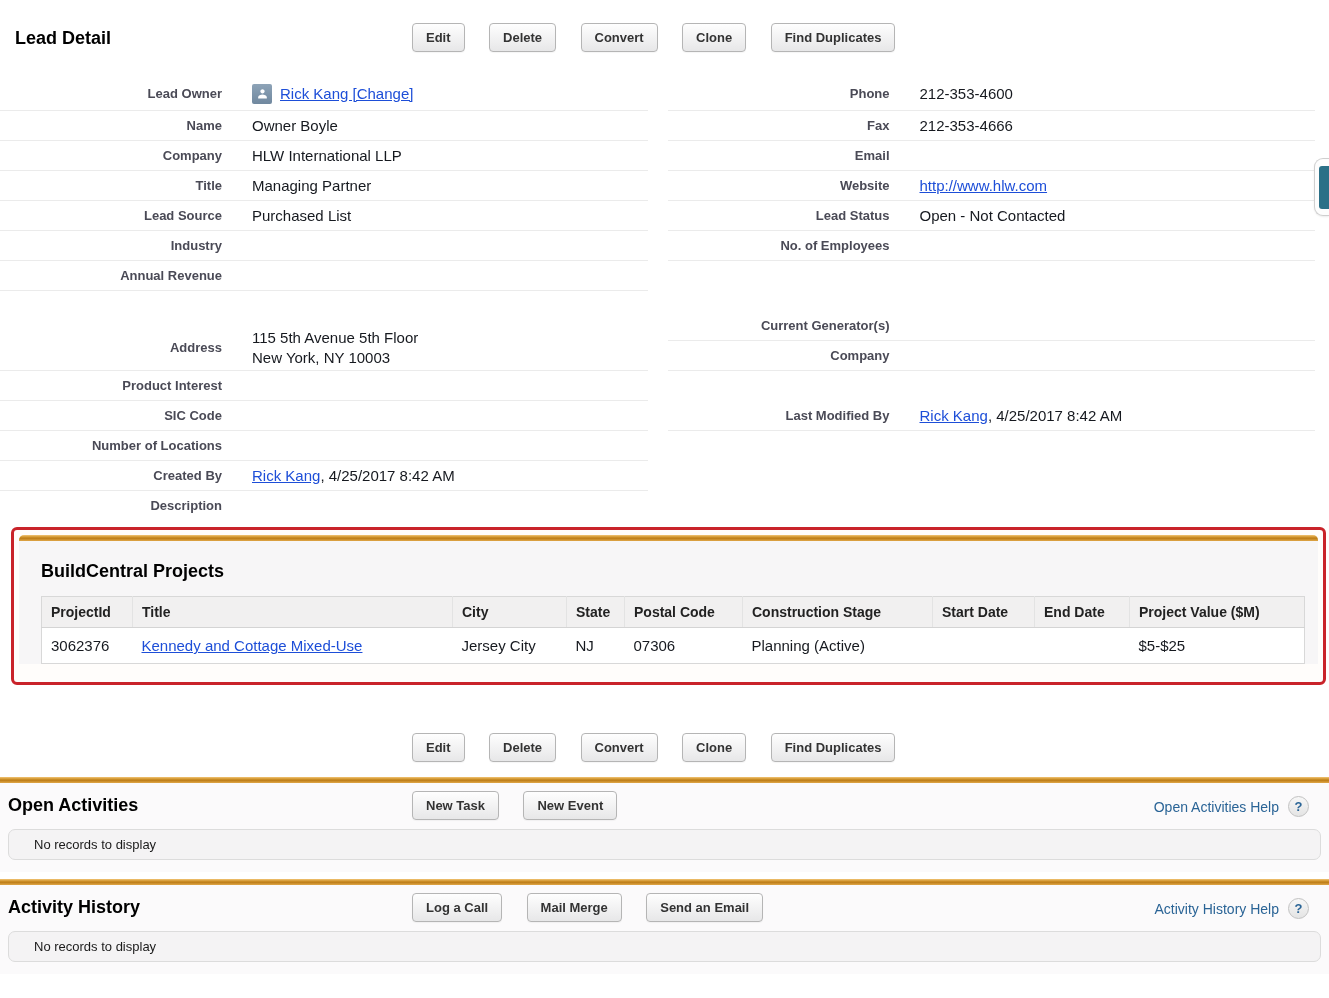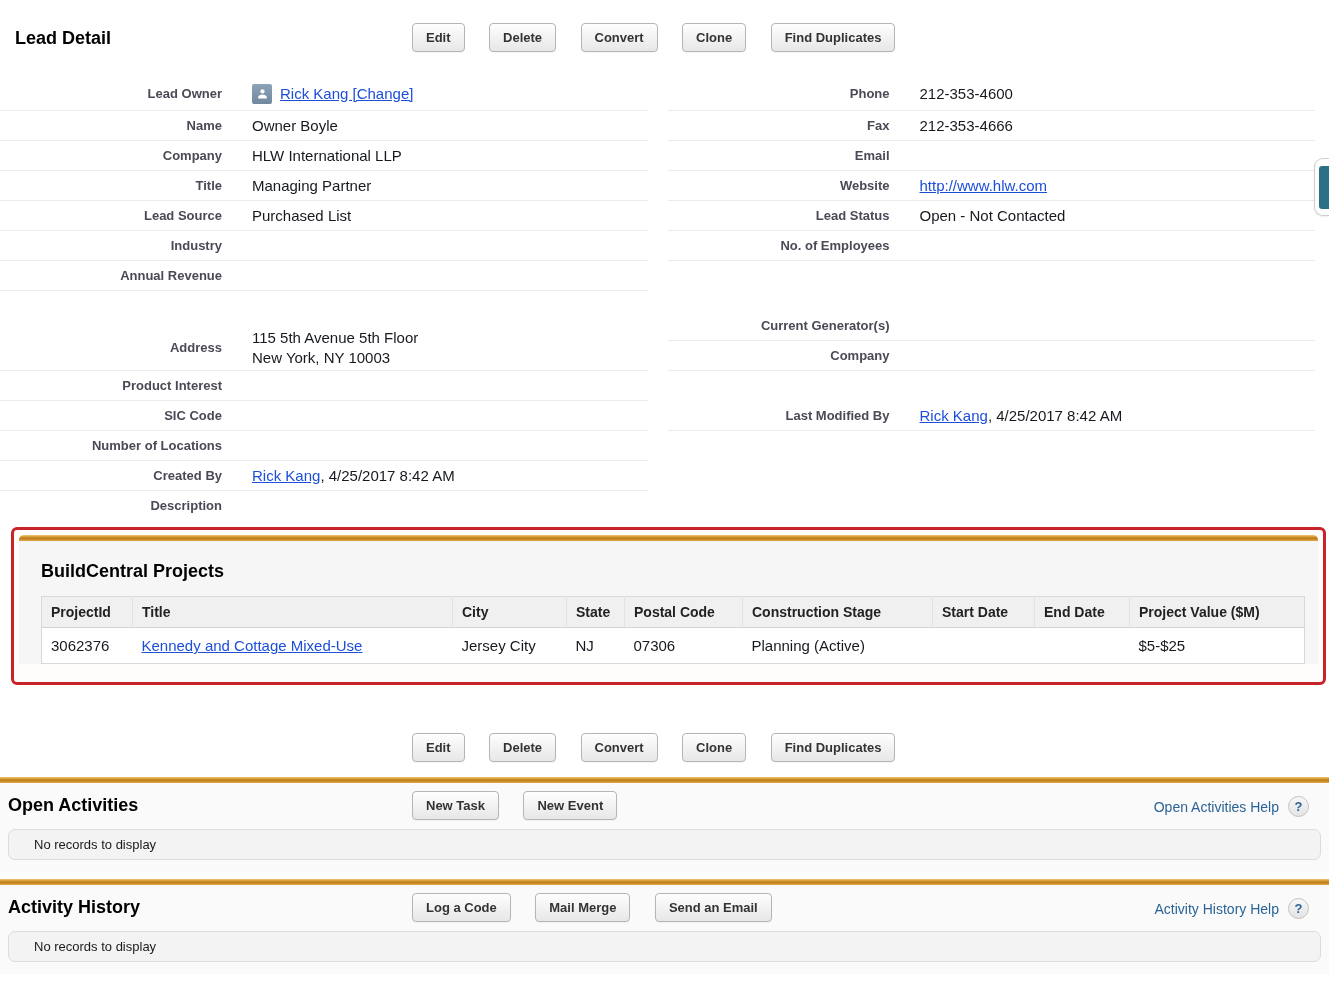--- a/index.html
+++ b/index.html
@@ -299,21 +299,21 @@
       <div class="empty-box">No records to display</div>
     </div>
   </section>
 
   <section class="list-section second">
     <div class="accent-bar-full"></div>
     <div class="list-body">
       <div class="list-header">
         <div class="list-title">Activity History</div>
         <div class="inline-btns">
-          <button class="btn">Log a Code</button>
+          <button class="btn">Log a Call</button>
           <button class="btn">Mail Merge</button>
           <button class="btn">Send an Email</button>
         </div>
         <div class="help-area">
           <a class="help-link">Activity History Help</a>
           <span class="qicon">?</span>
         </div>
       </div>
       <div class="empty-box">No records to display</div>
     </div>

